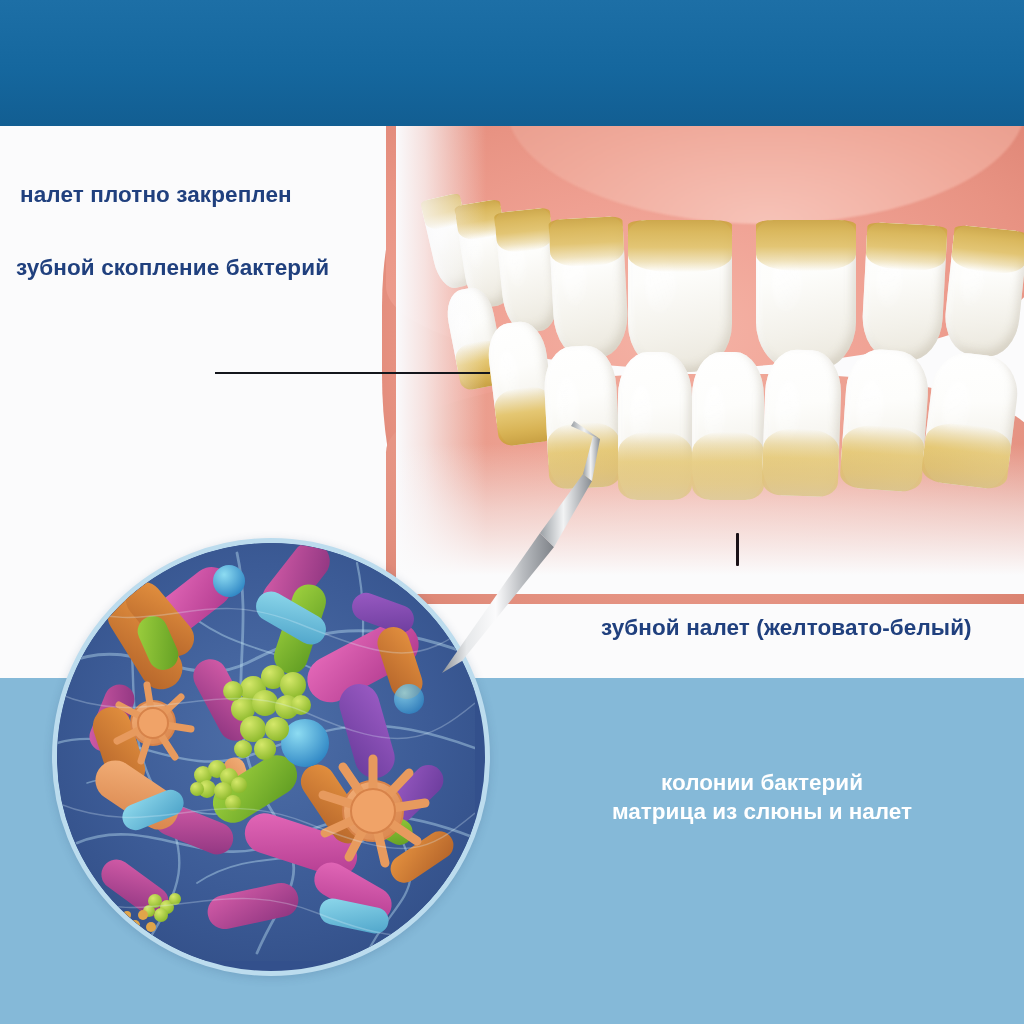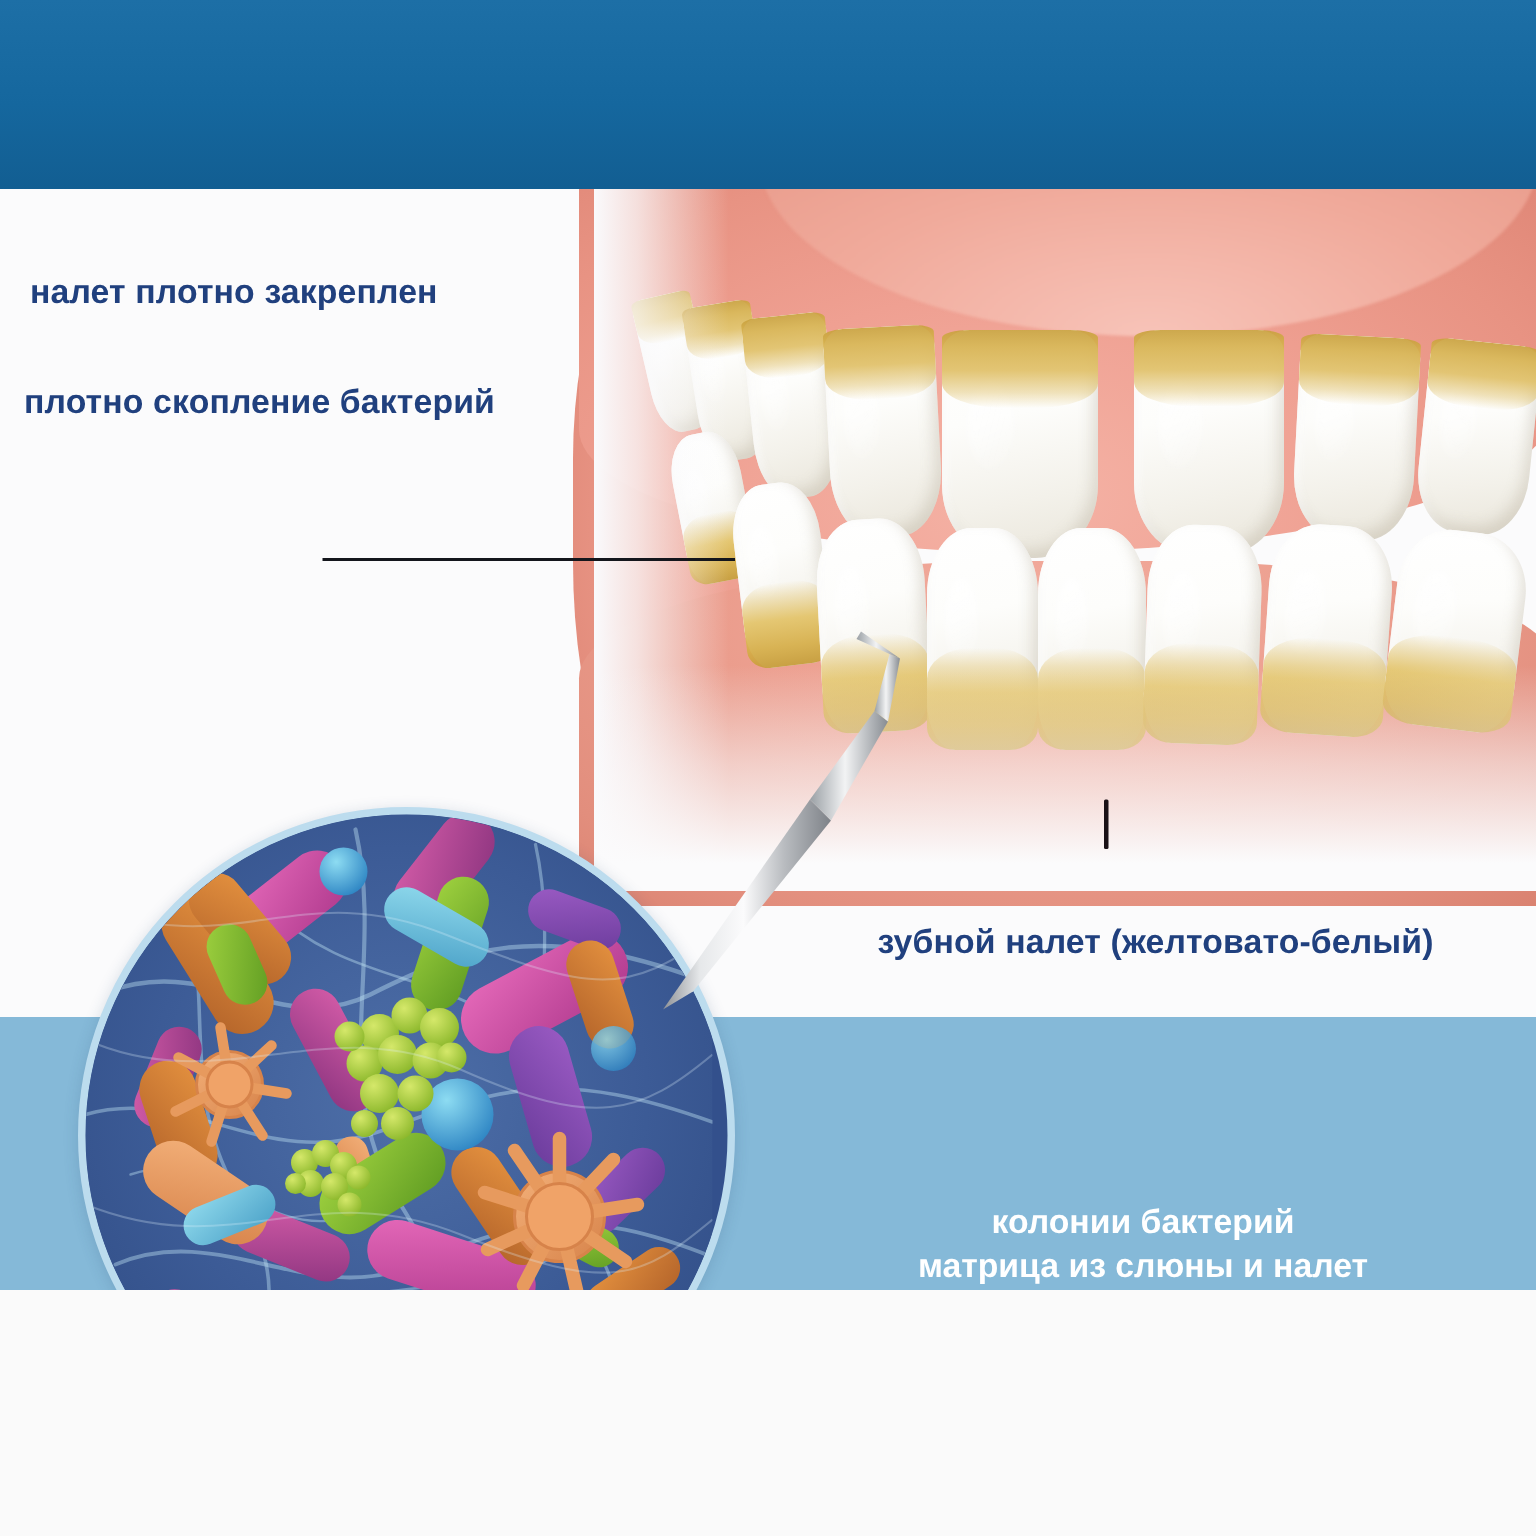--- a/index.html
+++ b/index.html
@@ -3,21 +3,21 @@
 <meta charset="utf-8">
 <title>Зубной налет — инфографика</title>
 <style>
   html,body{margin:0;padding:0;}
   body{
     width:1024px;height:1024px;
     font-family:"Liberation Sans","DejaVu Sans",sans-serif;
     background:#fafafa;
     overflow:hidden;
   }
-  #stage{position:relative;width:1024px;height:860px;overflow:hidden;background:#fbfbfc;}
+  #stage{position:relative;width:1024px;height:1024px;overflow:hidden;background:#fbfbfc;}
 
   
   .top-banner{
     position:absolute;left:0;top:0;width:1024px;height:126px;
     background:linear-gradient(180deg,#1d6fa6 0%,#15679e 55%,#125e92 100%);
     z-index:40;
   }
 
   
   .bottom-panel{
@@ -128,25 +128,25 @@
   
   .label{
     position:absolute;z-index:50;
     color:#20407e;
     font-size:22.5px;font-weight:600;letter-spacing:.1px;
     white-space:nowrap;
   }
   .lbl1{left:20px;top:182px;}
   .lbl2{left:16px;top:255px;}
   .lbl3{left:16px;top:337px;}
-  .lbl4{left:585px;top:615px;}
+  .lbl4{left:601px;top:615px;}
   .panel-text{
     position:absolute;z-index:50;left:512px;top:768px;width:500px;
     color:#ffffff;font-size:22.5px;font-weight:700;line-height:29px;
-    text-align:center;white-space:nowrap;margin-top:32px;
+    text-align:center;white-space:nowrap;
   }
   .panel-text div{display:block;}
 </style>
 </head>
 <body>
 
 <div id="stage">
 
   <div class="bottom-panel"></div>
   <div class="bottom-panel-left-step"></div>
@@ -415,21 +415,21 @@
       </svg>
     </div>
   </div>
 
   <div class="leader"></div>
   <div class="tick"></div>
 
   <div class="top-banner"></div>
 
   <div class="label lbl1">налет плотно закреплен</div>
-  <div class="label lbl2">плотно скопление бактерий</div>
+  <div class="label lbl2">зубной скопление бактерий</div>
   <div class="label lbl4">зубной налет (желтовато-белый)</div>
 
   <div class="panel-text">
     <div>колонии бактерий</div>
     <div>матрица из слюны и налет</div>
   </div>
 
 </div>
 
 </body></html>

